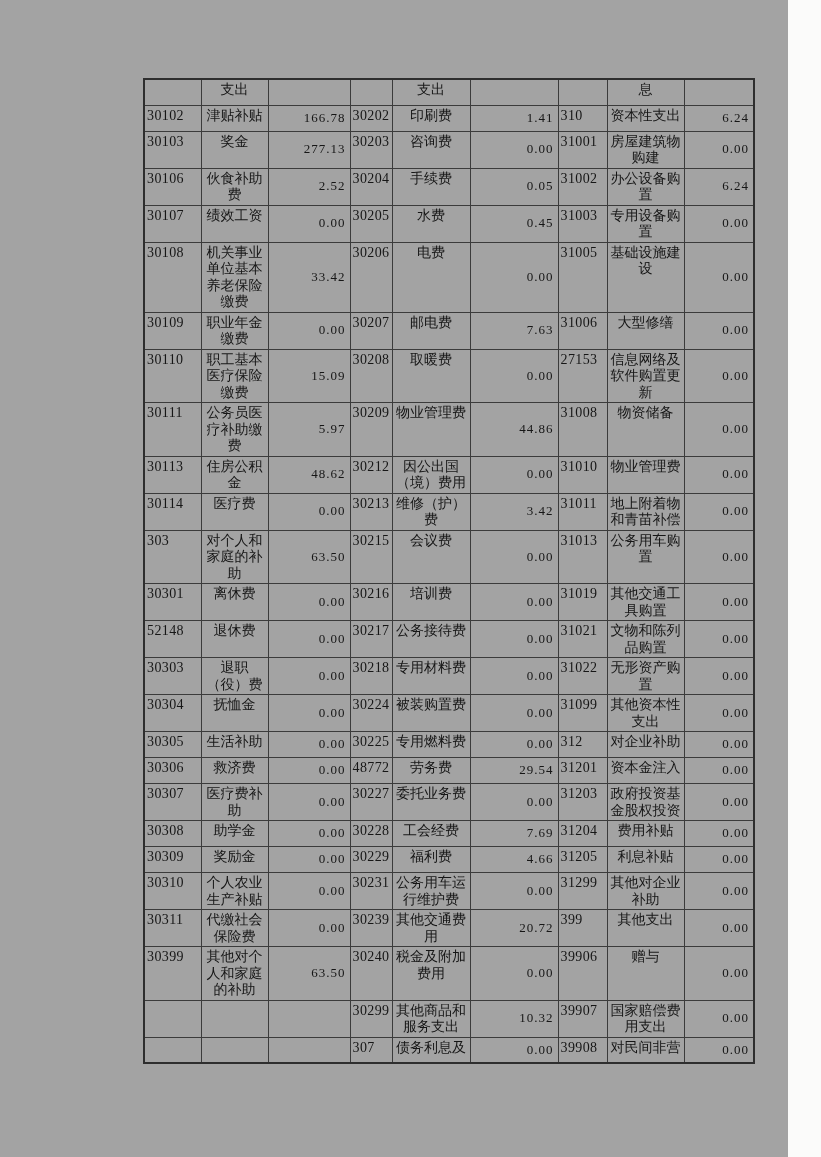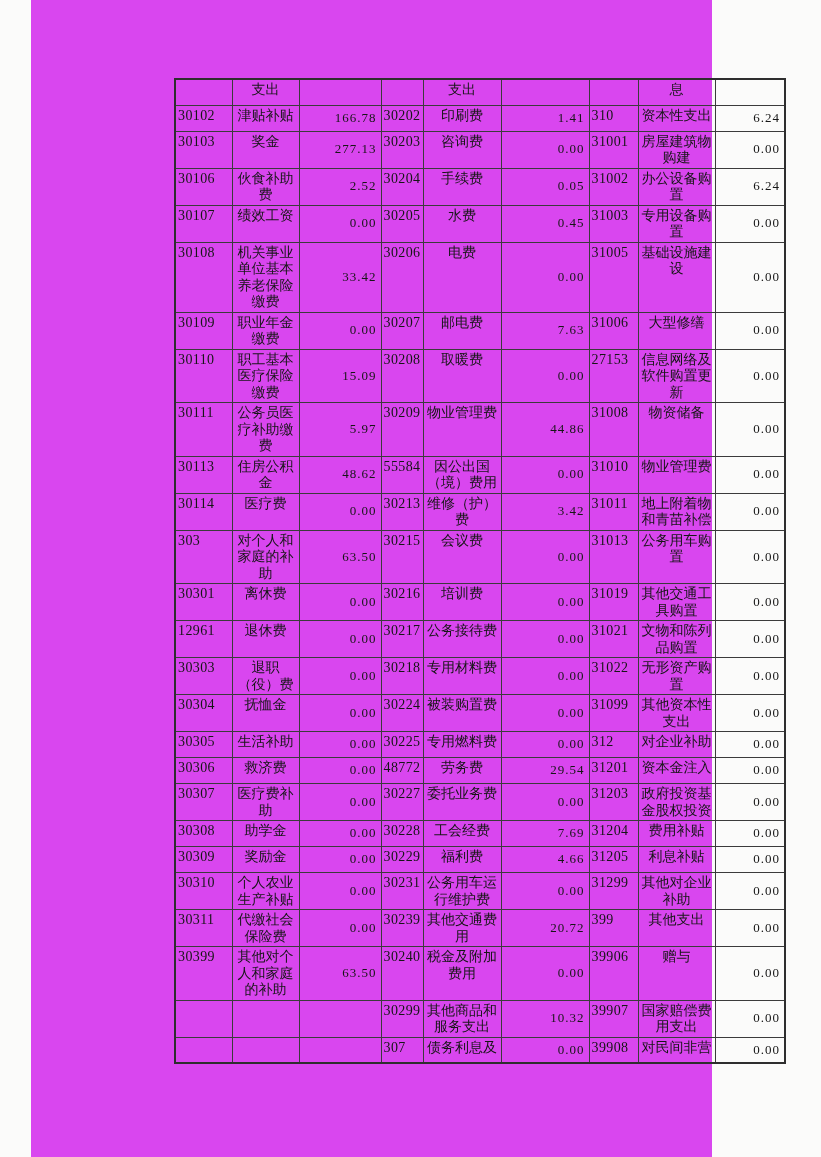--- a/index.html
+++ b/index.html
@@ -9,24 +9,23 @@
   body {
     width: 821px;
     height: 1157px;
     background: #fbfbfa;
     font-family: "Liberation Serif", "DejaVu Serif", serif;
     color: #161616;
     overflow: hidden;
   }
   .page {
     position: relative;
-    width: 681px;
+    width: 788px;
     height: 1157px;
-    background: #d946ef;
-    margin-left: 31px;
+    background: #a3a3a3;
   }
   table.budget {
     position: absolute;
     left: 143px;
     top: 78px;
     width: 610px;
     border-collapse: collapse;
     table-layout: fixed;
     border: 2px solid #2e2e2e;
     font-size: 14px;
@@ -173,21 +172,21 @@
           <td class="name">物业管理费</td>
           <td class="value">44.86</td>
           <td class="code">31008</td>
           <td class="name">物资储备</td>
           <td class="value">0.00</td>
         </tr>
         <tr>
           <td class="code">30113</td>
           <td class="name">住房公积金</td>
           <td class="value">48.62</td>
-          <td class="code">55584</td>
+          <td class="code">30212</td>
           <td class="name">因公出国（境）费用</td>
           <td class="value">0.00</td>
           <td class="code">31010</td>
           <td class="name">物业管理费</td>
           <td class="value">0.00</td>
         </tr>
         <tr>
           <td class="code">30114</td>
           <td class="name">医疗费</td>
           <td class="value">0.00</td>
@@ -214,21 +213,21 @@
           <td class="name">离休费</td>
           <td class="value">0.00</td>
           <td class="code">30216</td>
           <td class="name">培训费</td>
           <td class="value">0.00</td>
           <td class="code">31019</td>
           <td class="name">其他交通工具购置</td>
           <td class="value">0.00</td>
         </tr>
         <tr>
-          <td class="code">12961</td>
+          <td class="code">52148</td>
           <td class="name">退休费</td>
           <td class="value">0.00</td>
           <td class="code">30217</td>
           <td class="name">公务接待费</td>
           <td class="value">0.00</td>
           <td class="code">31021</td>
           <td class="name">文物和陈列品购置</td>
           <td class="value">0.00</td>
         </tr>
         <tr>

